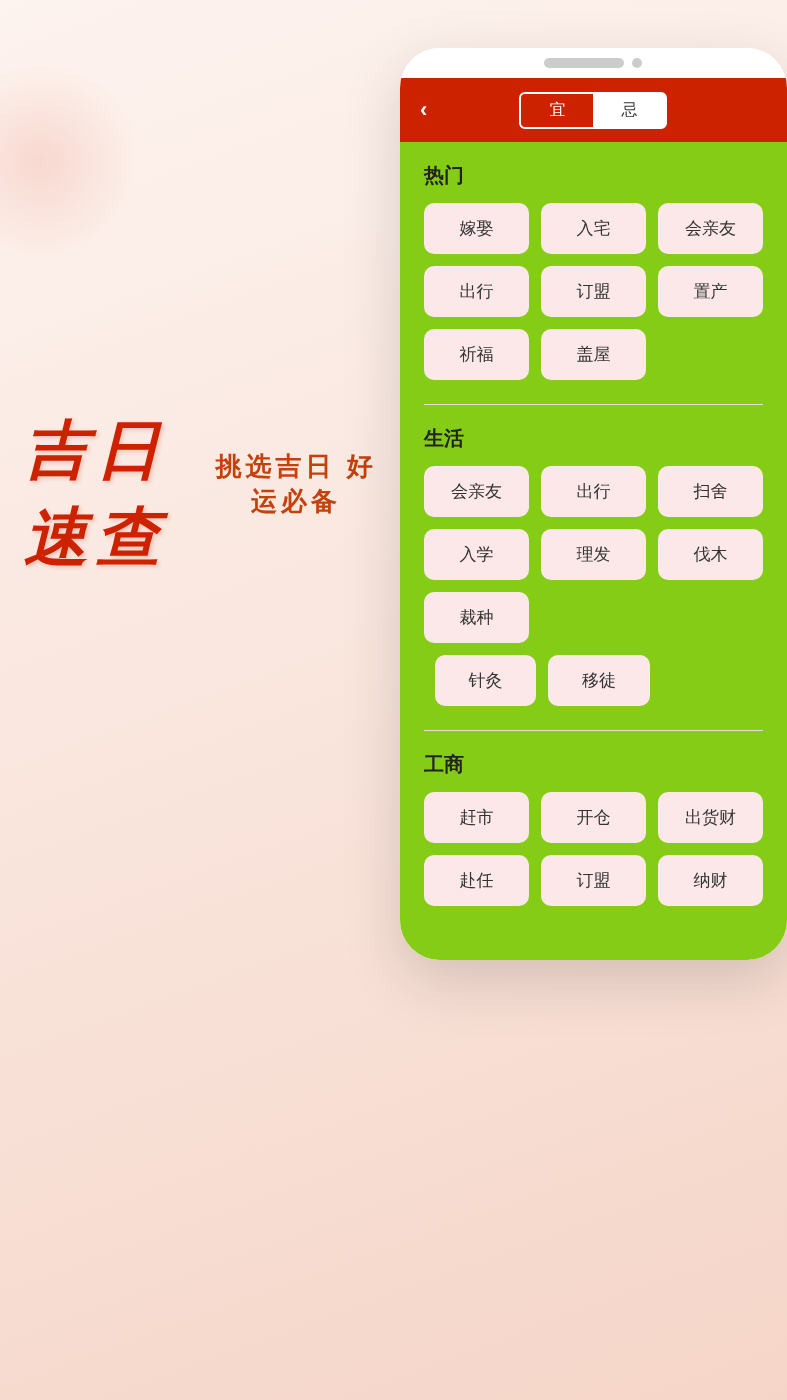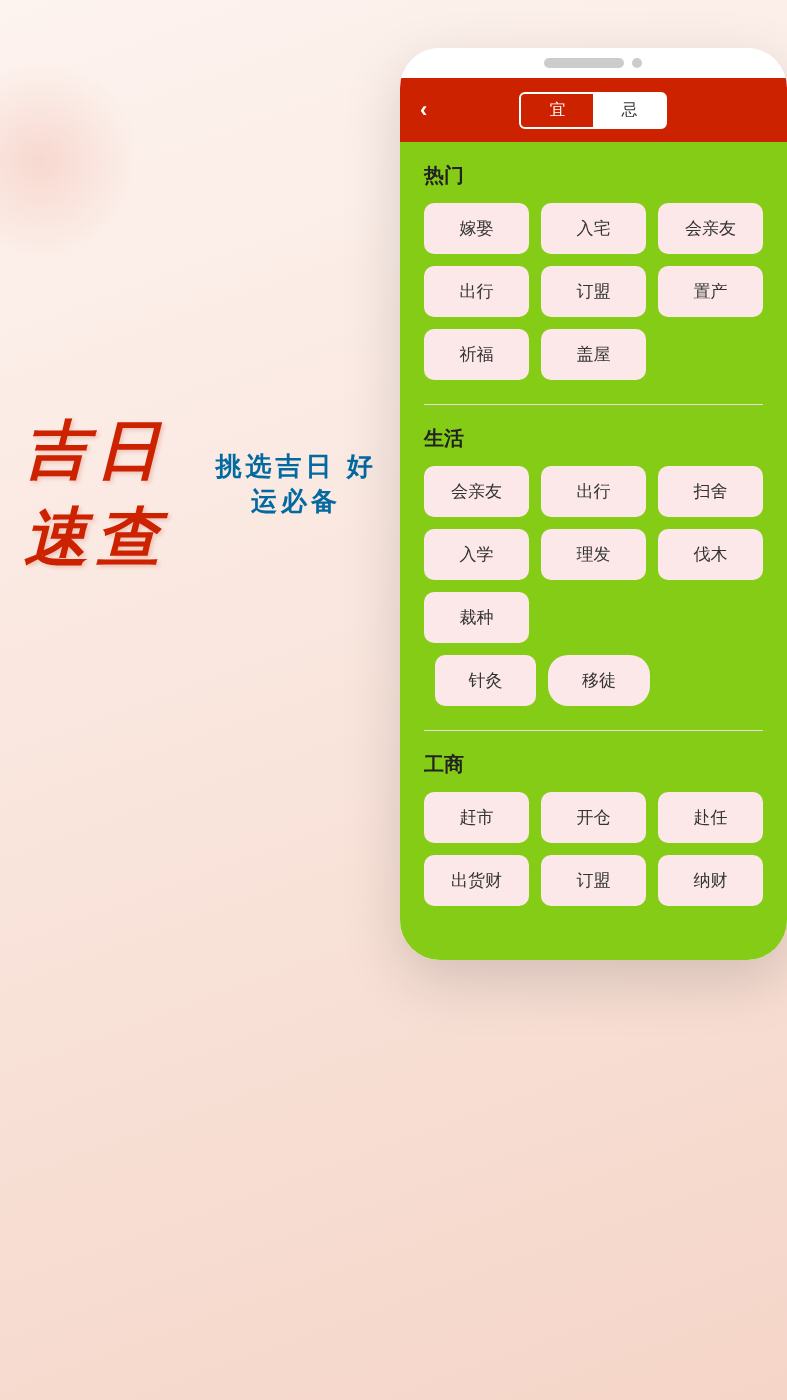--- a/index.html
+++ b/index.html
@@ -62,21 +62,21 @@
       color: #cc2200;
       letter-spacing: 8px;
       text-align: center;
       margin-bottom: 20px;
       font-style: italic;
       text-shadow: 2px 2px 4px rgba(180,30,10,0.2);
     }
 
     .sub-title {
       font-size: 26px;
-      color: #0369a1;
+      color: #c2410c;
       font-weight: 600;
       letter-spacing: 4px;
       text-align: center;
       margin-bottom: 40px;
     }
 
     
     .phone-mockup {
       width: 580px;
       background: #fff;
@@ -203,21 +203,20 @@
     .btn-grid-last {
       display: grid;
       grid-template-columns: repeat(3, 1fr);
       gap: 12px;
       margin-top: 12px;
       margin-left: 11px;
     }
 
     .btn-grid-last .category-btn:nth-child(2):last-child {
       grid-column: 2;
-      border-radius: 20px;
     }
   </style>
 </head>
 <body>
 
 <div class="bg-decor"></div>
 
 <div class="page-wrapper">
 
   <h1 class="main-title">吉日速查</h1>
@@ -273,22 +272,22 @@
         </div>
       </div>
 
       <div class="divider"></div>
 
       <div class="section">
         <div class="section-title">工商</div>
         <div class="btn-grid">
           <button class="category-btn">赶市</button>
           <button class="category-btn">开仓</button>
+          <button class="category-btn">出货财</button>
           <button class="category-btn">赴任</button>
-          <button class="category-btn">出货财</button>
           <button class="category-btn">订盟</button>
           <button class="category-btn">纳财</button>
         </div>
       </div>
 
     </div>
   </div>
 
 </div>
 

